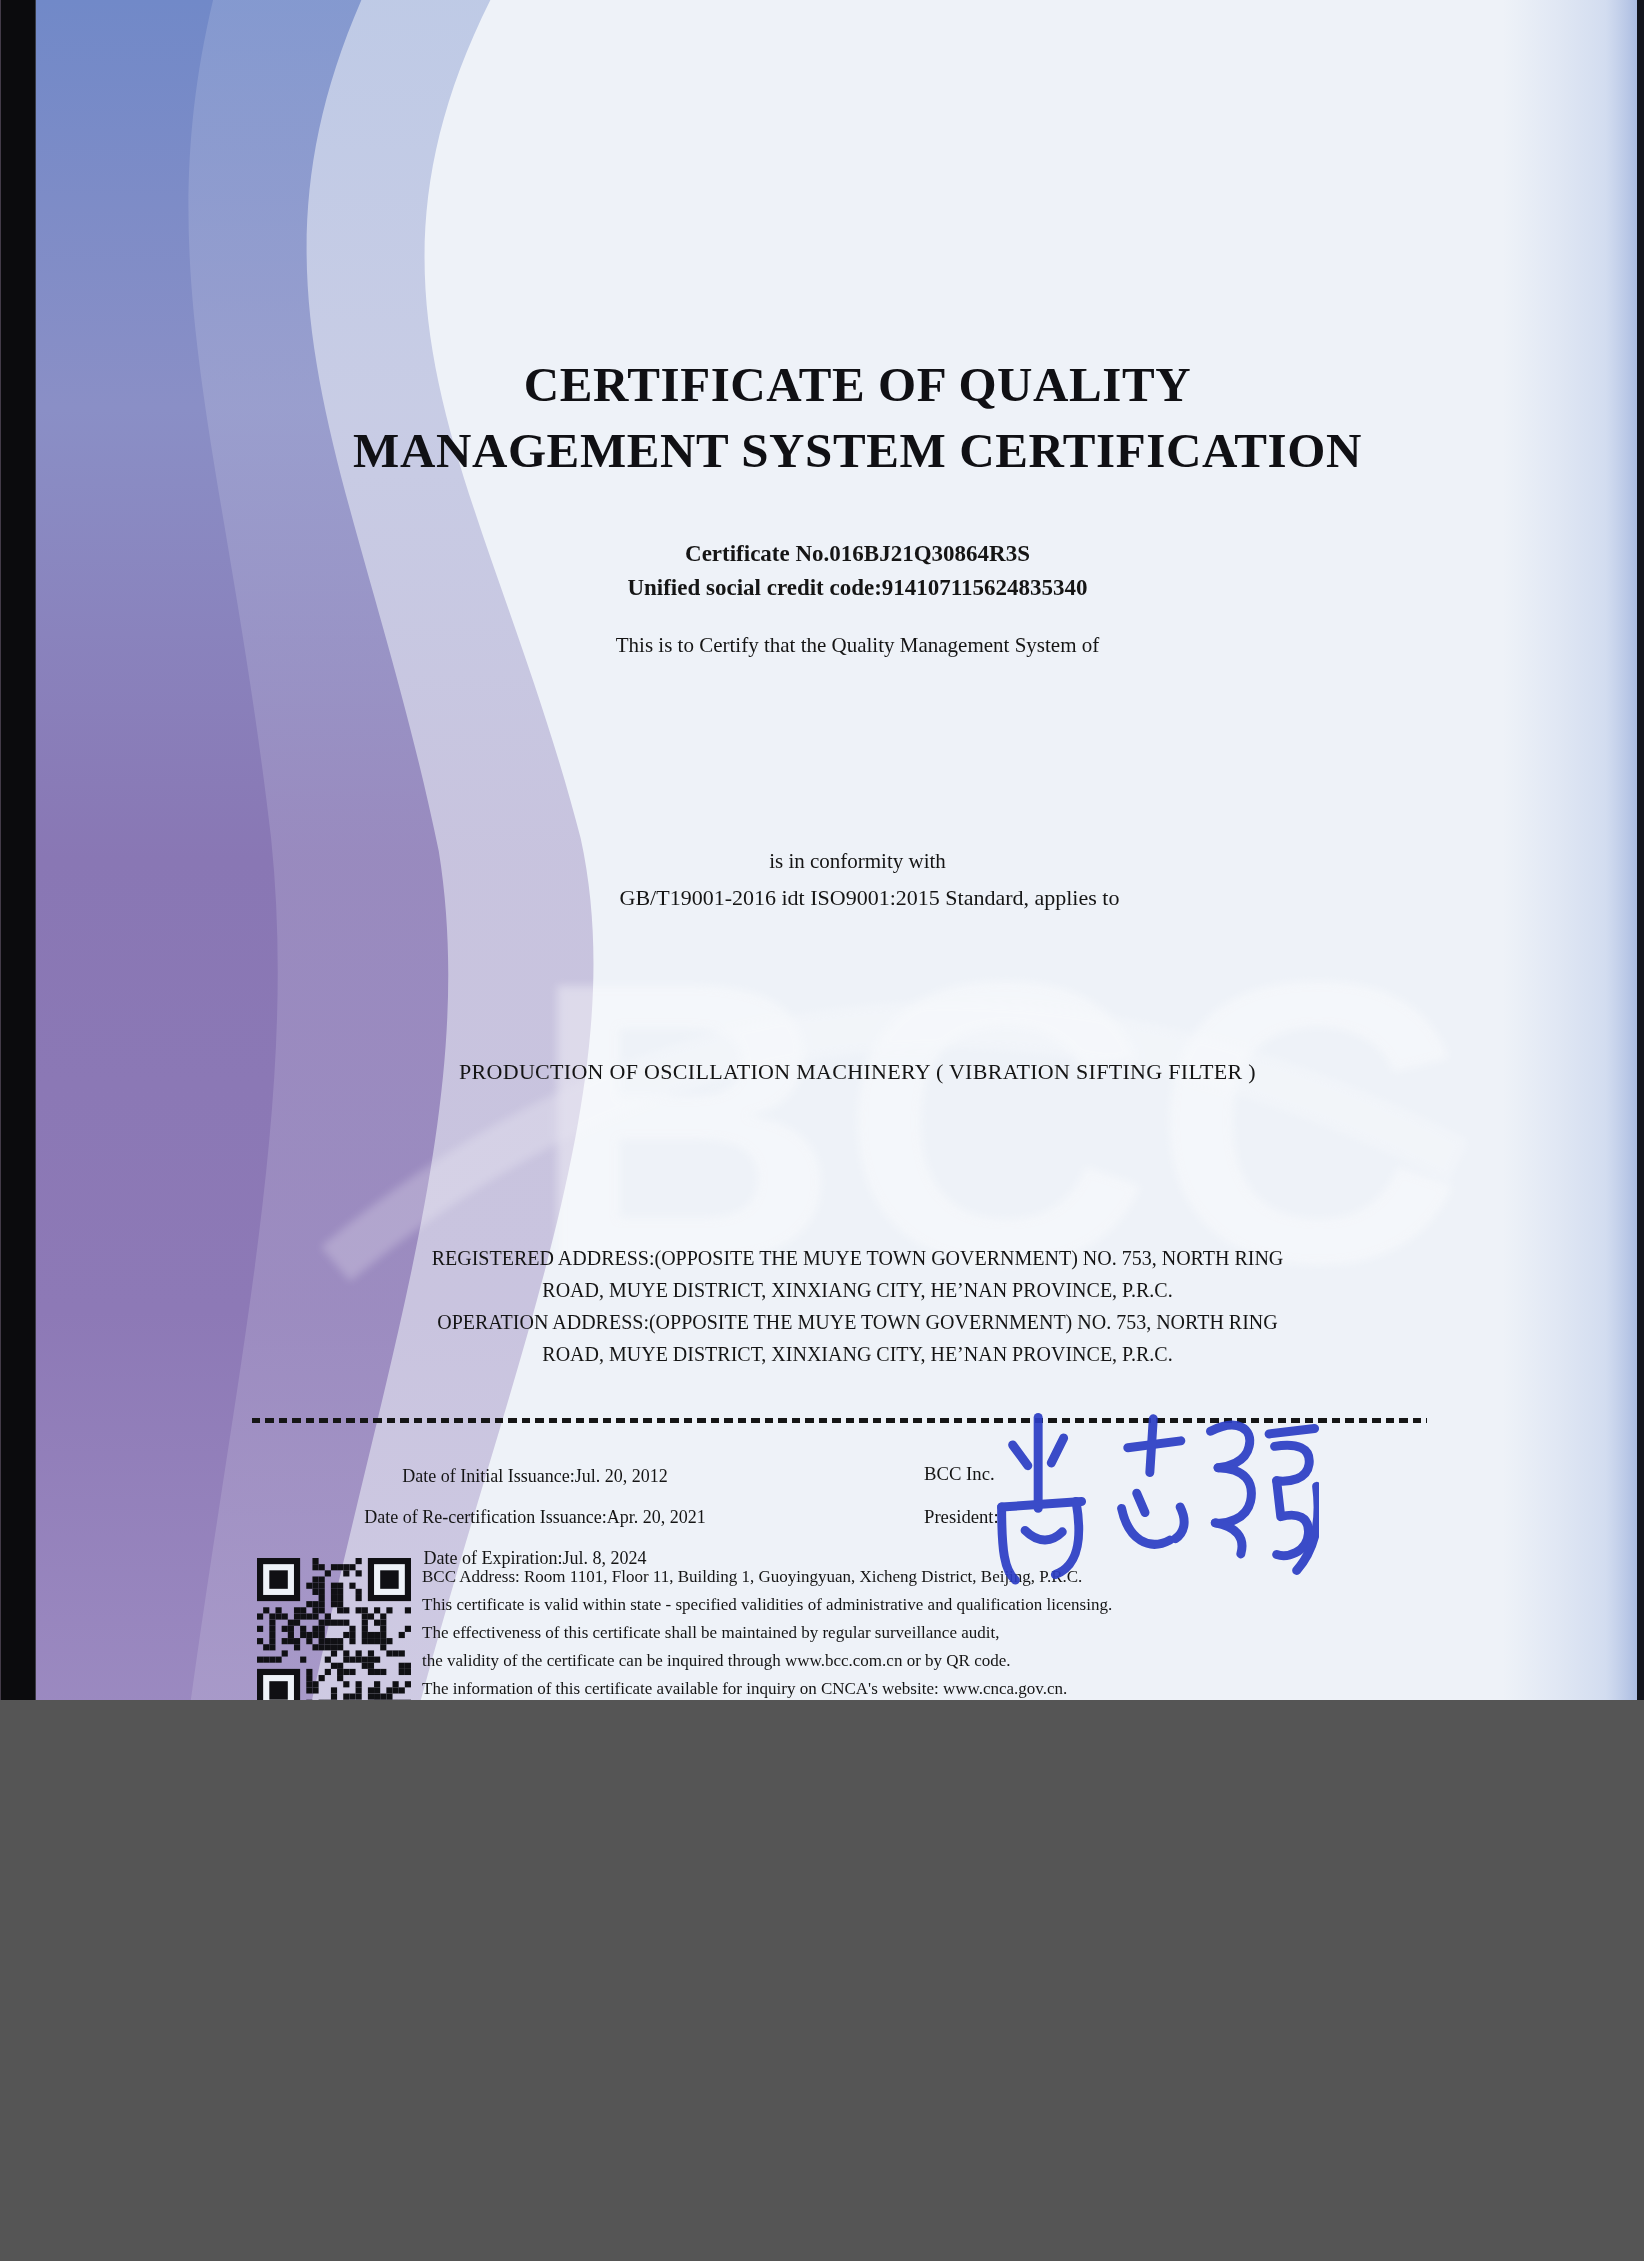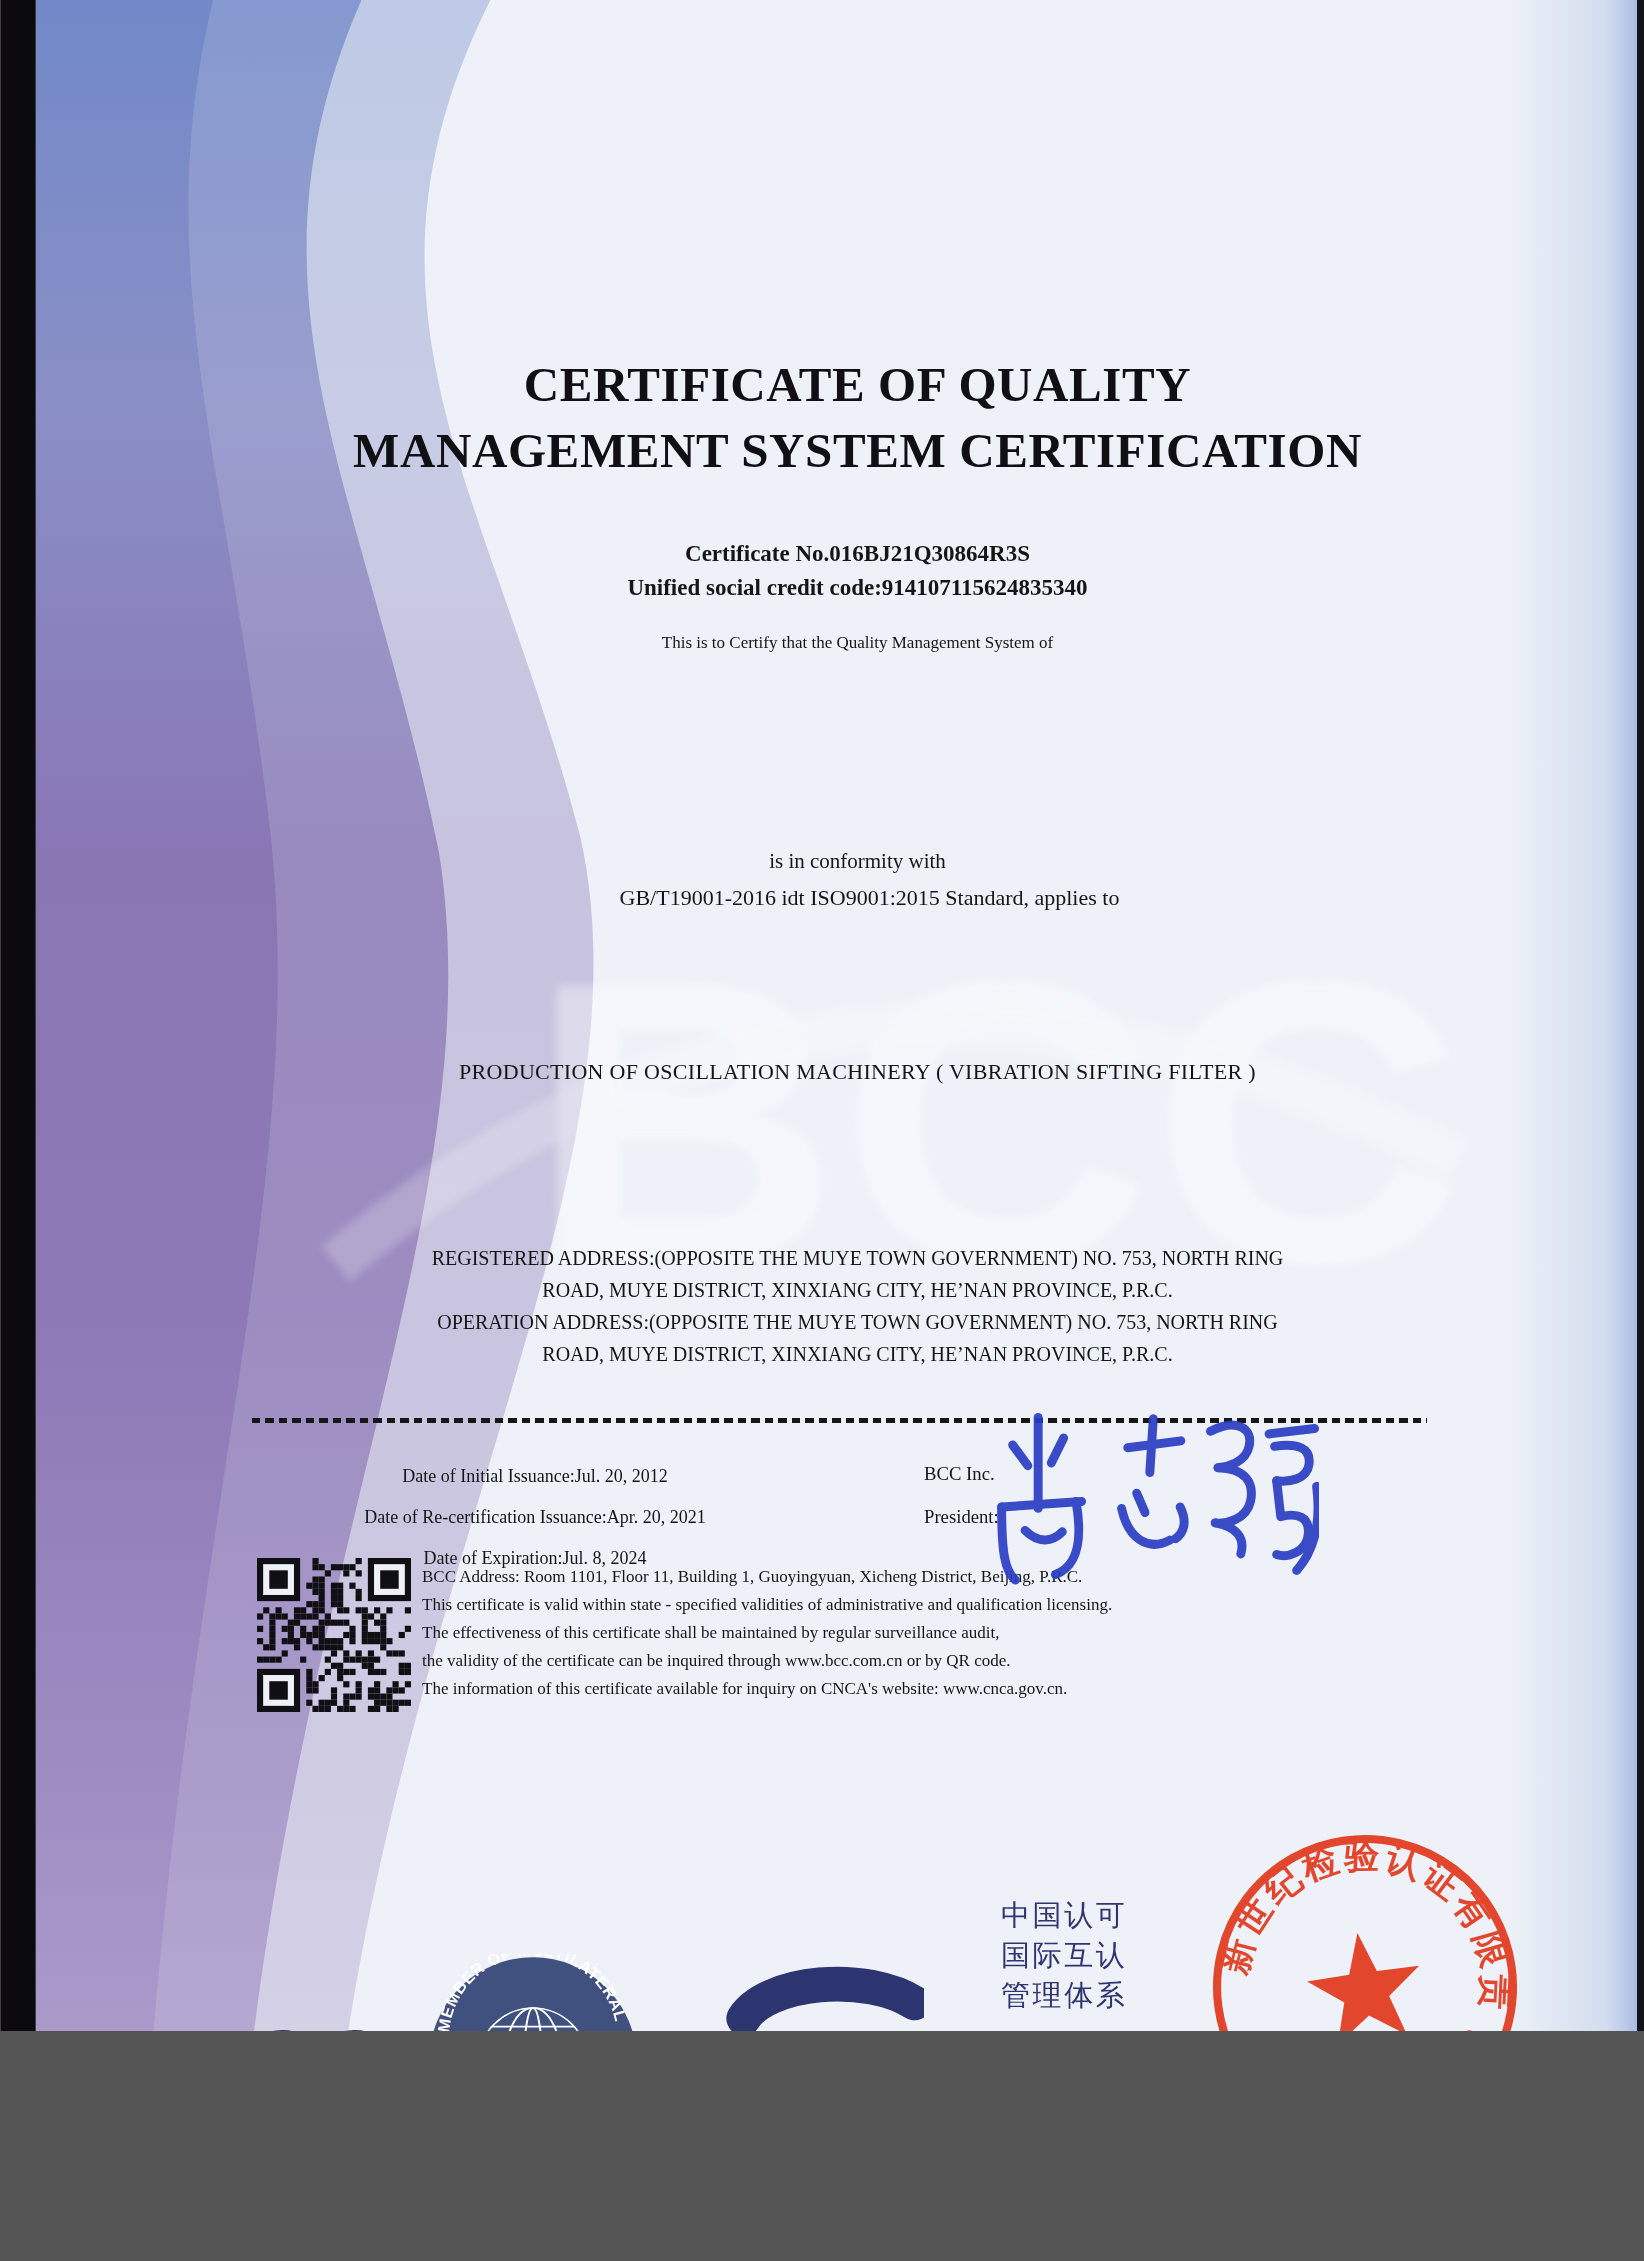--- a/index.html
+++ b/index.html
@@ -1,23 +1,23 @@
 <!DOCTYPE html>
 <html style="font-size:10.3px"><head>
 <meta charset="utf-8">
 <style>
   html,body{margin:0;padding:0;background:#555;}
-  .page{position:relative;width:1645px;height:2031px;background:#d946ef;overflow:hidden;
+  .page{position:relative;width:1645px;height:1700px;background:#d946ef;overflow:hidden;
         font-family:"Liberation Serif", serif;color:#151515;}
   .bg{position:absolute;left:0;top:0;z-index:0;}
   .layer{position:absolute;z-index:2;}
   .center{text-align:center;}
   .title{left:232px;top:352px;width:1251px;font-size:49px;font-weight:bold;line-height:66px;letter-spacing:0.6px;color:#101014;}
   .certno{left:232px;top:537px;width:1251px;font-size:23px;font-weight:bold;line-height:34px;}
-  .intro{left:232px;top:633px;width:1251px;font-size:17px;}
+  .intro{left:232px;top:633px;width:1251px;font-size:21px;}
   .company{left:232px;top:704px;width:1251px;font-size:34px;font-weight:bold;line-height:52px;letter-spacing:0.6px;}
   .conformity{left:232px;top:849px;width:1251px;font-size:21px;}
   .standard{left:244px;top:885px;width:1251px;font-size:22px;}
   .scope{left:232px;top:1059px;width:1251px;font-size:22px;letter-spacing:0.3px;}
   .addresses{left:193px;top:1242px;width:1329px;font-size:20px;line-height:32px;}
   .dashline{left:252px;top:1418px;width:1175px;height:5.2px;z-index:2;
             background:repeating-linear-gradient(90deg,#161616 0 8.4px,transparent 8.4px 13.5px);}
   .dates{left:277px;top:1456px;width:516px;font-size:18px;line-height:41px;}
   .issuer{left:924px;top:1452px;width:258px;font-size:18.7px;line-height:43px;}
   .sig{left:971px;top:1405px;width:348px;height:193px;z-index:4;}

